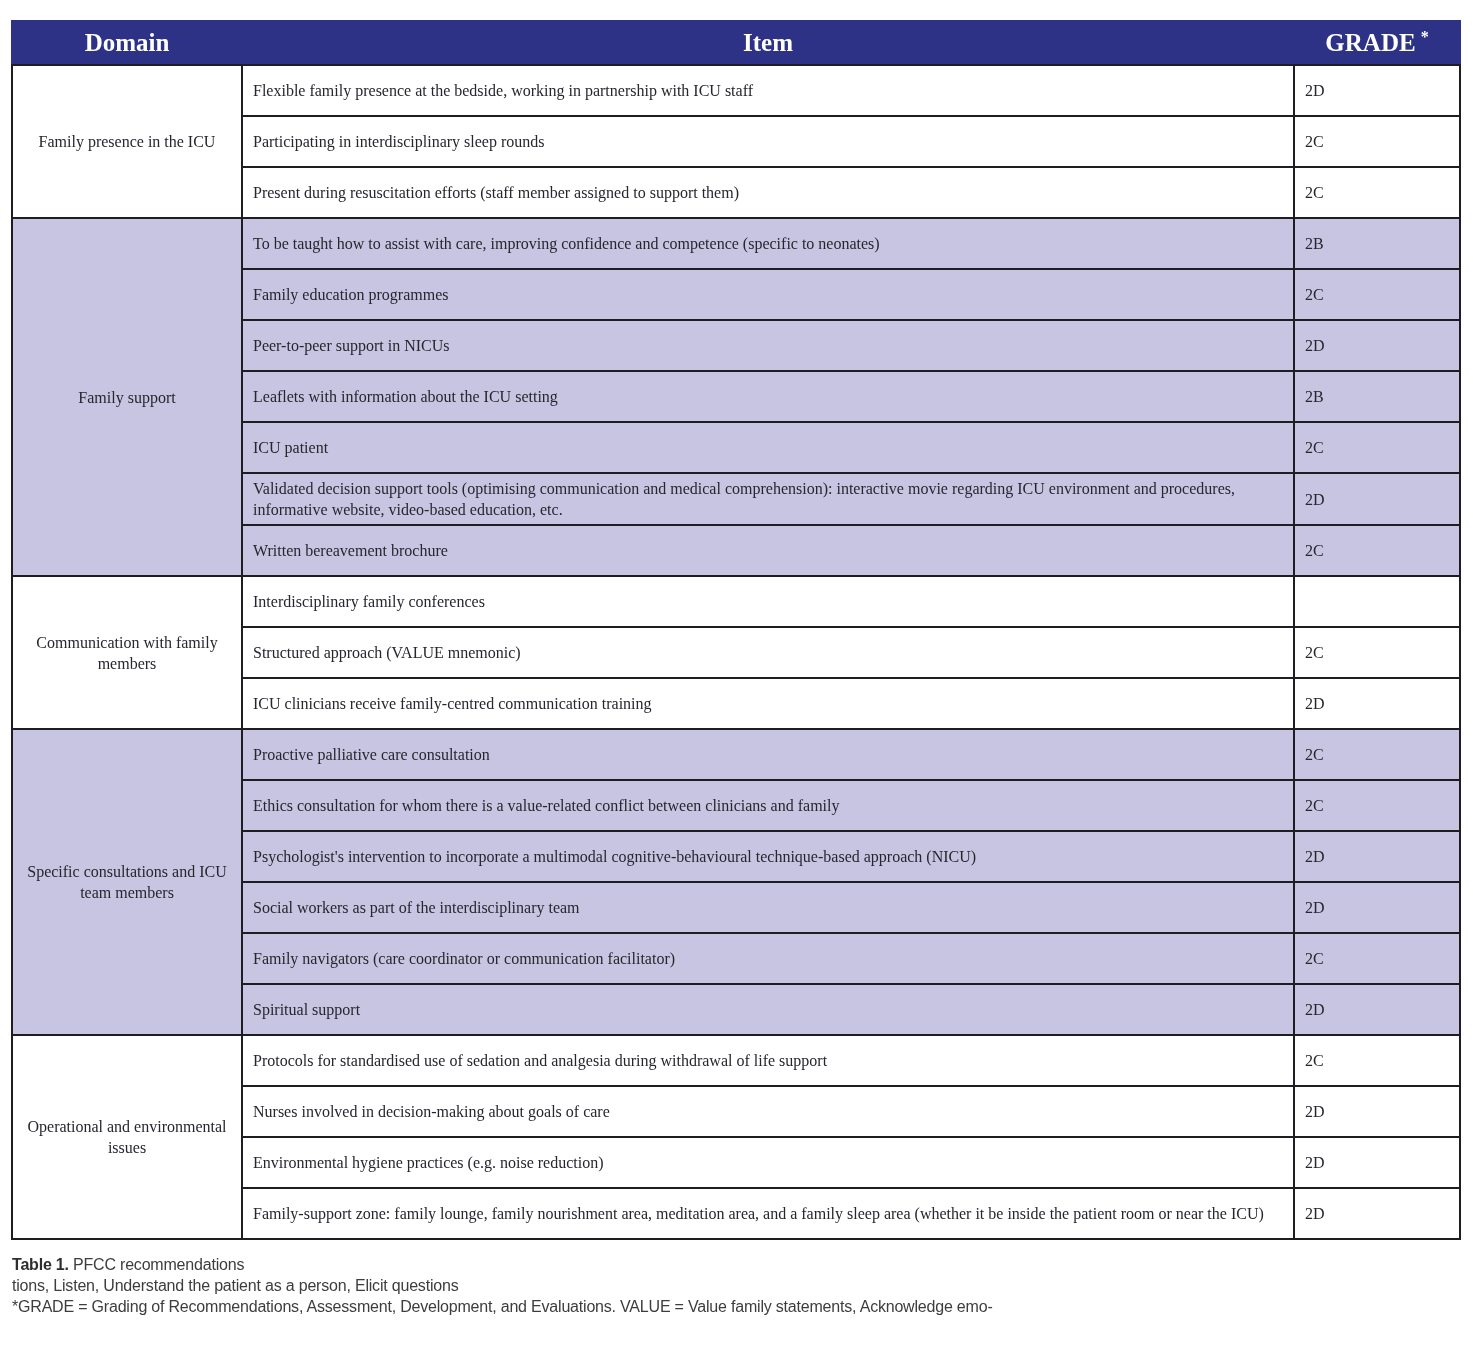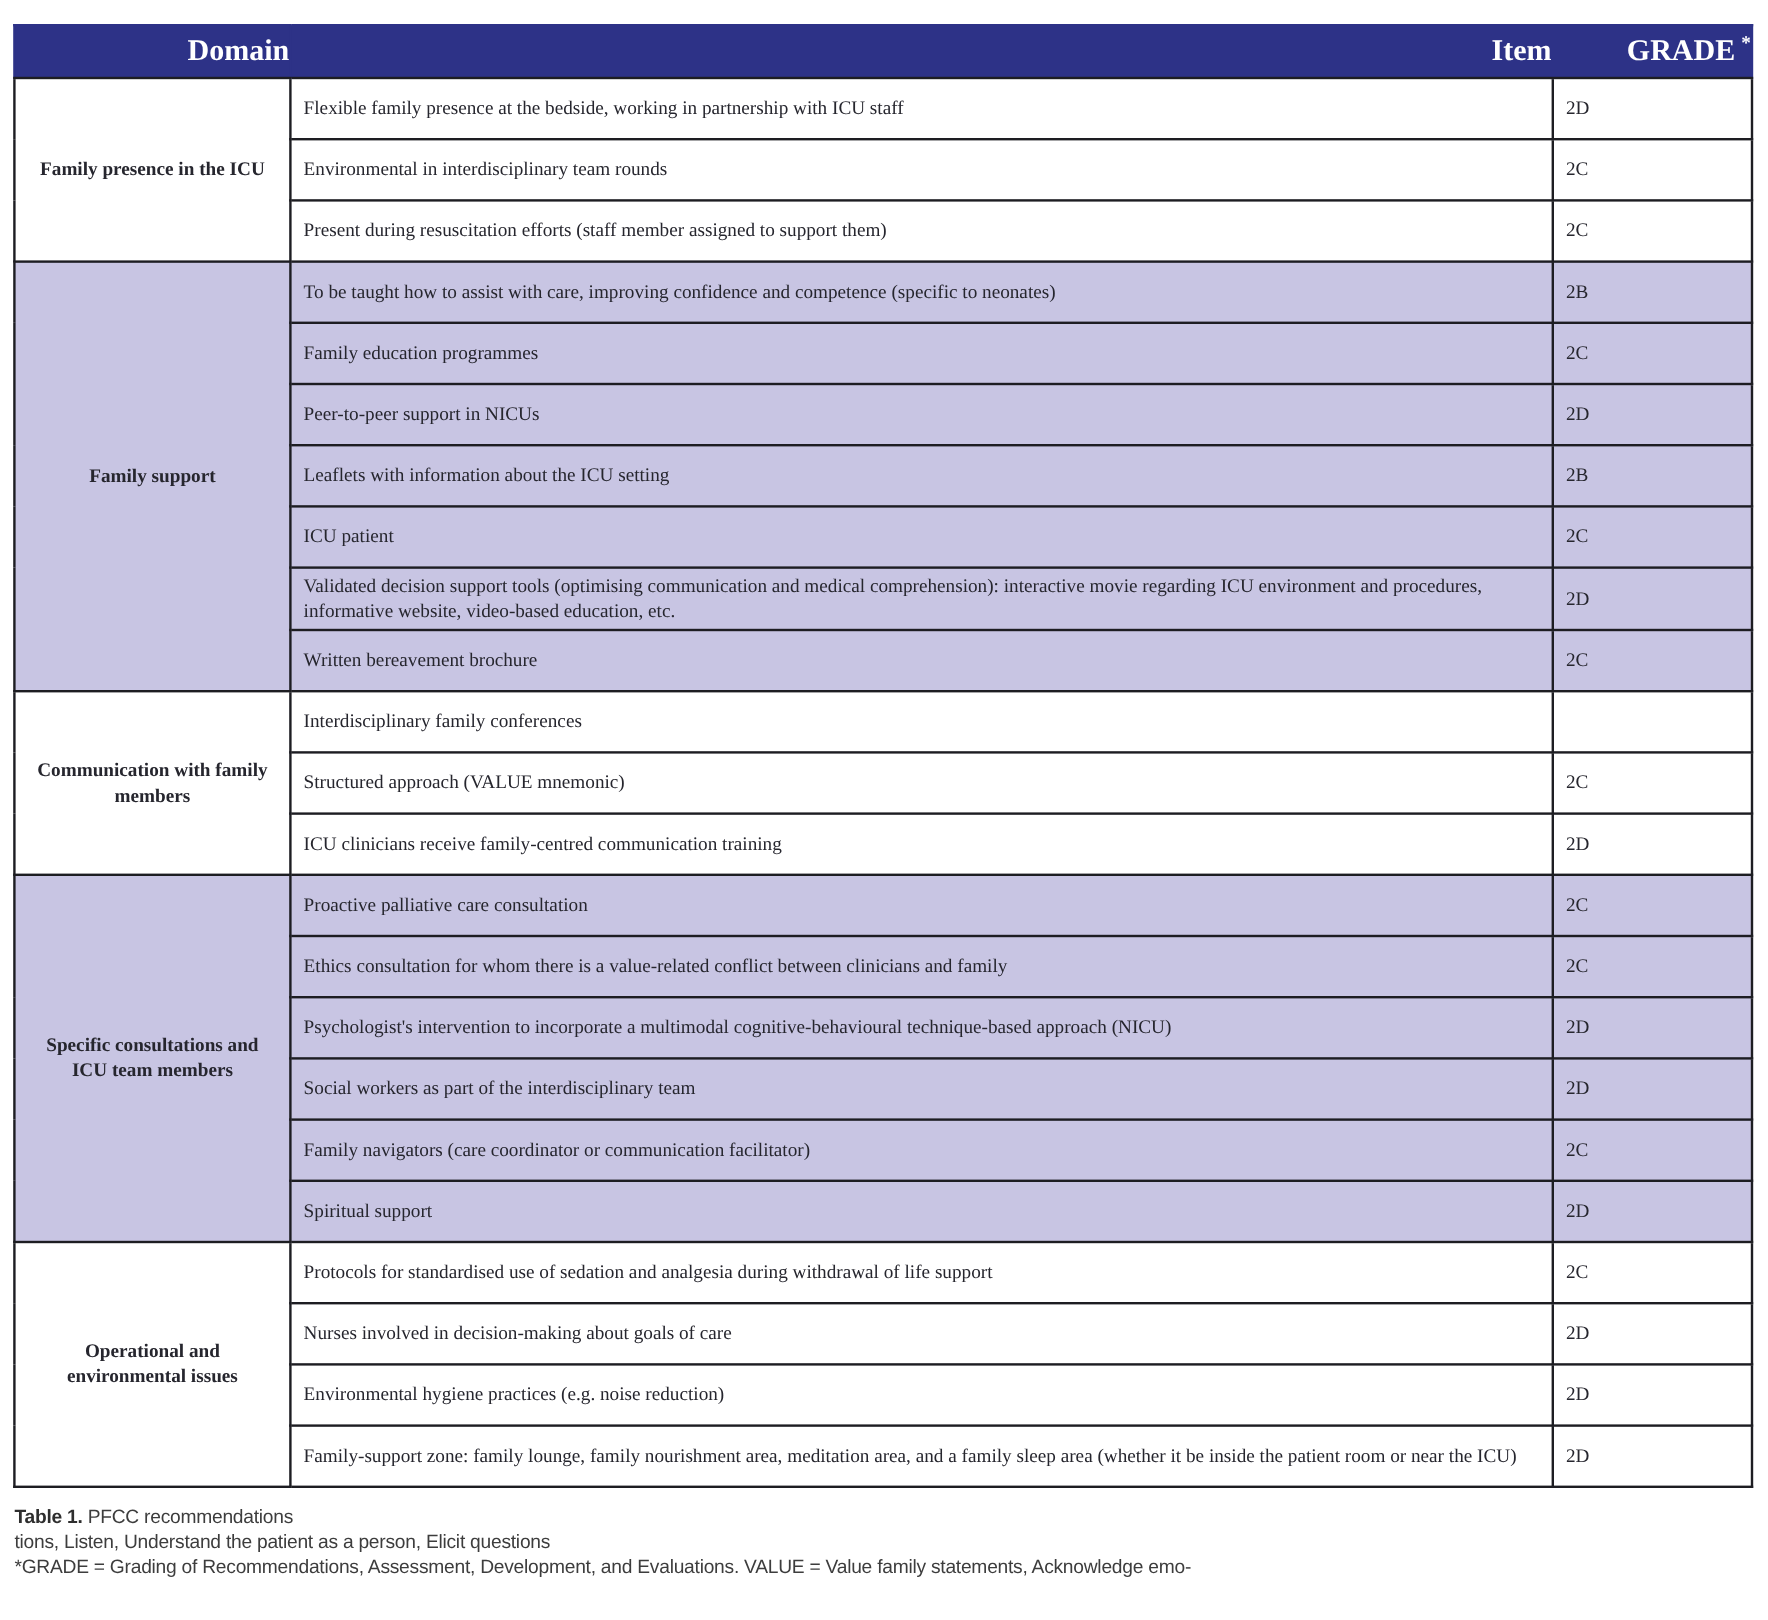--- a/index.html
+++ b/index.html
@@ -27,41 +27,41 @@
   table.rec-table col.c-grade  { width: 166px; }
 
   table.rec-table th {
     background: #2d3287;
     border: 2px solid #2d3287;
     border-bottom: 2px solid #1d1d22;
     color: #ffffff;
     font-weight: bold;
     font-size: 25px;
     height: 42px;
-    text-align: right;
+    text-align: center;
     vertical-align: middle;
     padding: 0;
   }
   table.rec-table th sup {
     font-size: 16px;
     margin-left: 5px;
     vertical-align: super;
   }
   table.rec-table td {
     border: 2px solid #1d1d22;
     font-size: 16px;
     vertical-align: middle;
     padding: 4px 10px;
     line-height: 1.32;
   }
   tr.wht td { background: #ffffff; }
   tr.lav td { background: #c8c5e3; }
 
   td.domain-cell {
-    font-weight: bold;
+    font-weight: normal;
     font-size: 21px;
     text-align: center;
     padding: 4px 12px;
     line-height: 1.35;
   }
   td.item-cell { height: 41px; }
   td.grade-cell { height: 41px; }
 
   .caption {
     position: absolute;
@@ -96,21 +96,21 @@
           <th><span>GRADE</span><sup>*</sup></th>
         </tr>
       </thead>
       <tbody>
           <tr class="wht">
             <td class="domain-cell" rowspan="3">Family presence in the ICU</td>
             <td class="item-cell">Flexible family presence at the bedside, working in partnership with ICU staff</td>
             <td class="grade-cell">2D</td>
           </tr>
           <tr class="wht">
-            <td class="item-cell">Environmental in interdisciplinary team rounds</td>
+            <td class="item-cell">Participating in interdisciplinary sleep rounds</td>
             <td class="grade-cell">2C</td>
           </tr>
           <tr class="wht">
             <td class="item-cell">Present during resuscitation efforts (staff member assigned to support them)</td>
             <td class="grade-cell">2C</td>
           </tr>
           <tr class="lav">
             <td class="domain-cell" rowspan="7">Family support</td>
             <td class="item-cell">To be taught how to assist with care, improving confidence and competence (specific to neonates)</td>
             <td class="grade-cell">2B</td>

